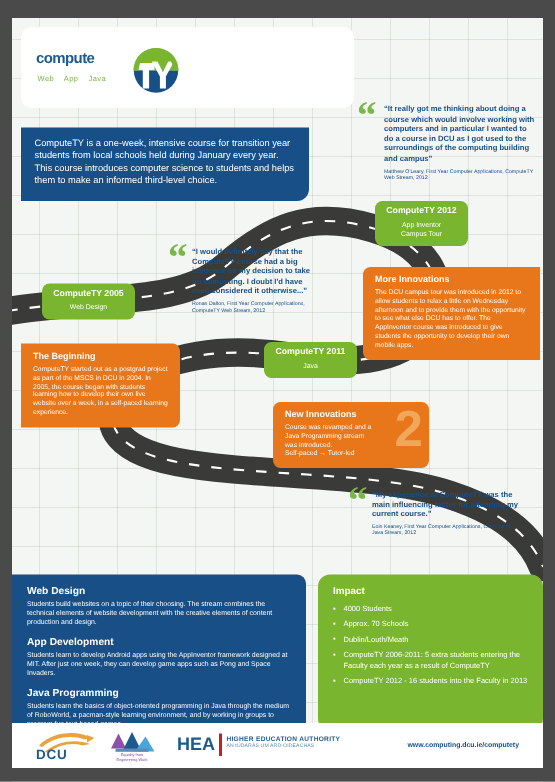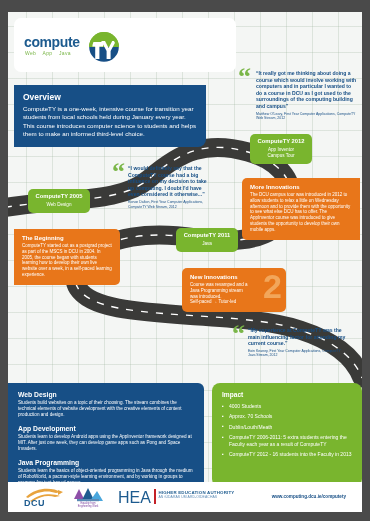--- a/index.html
+++ b/index.html
@@ -36,21 +36,21 @@
     width: 222px; height: 54px;
     background: #ffffff;
     border-radius: 7px;
   }
   #logo-wrap {
     position: absolute; left: 10px; top: 11px;
     width: 104px; height: 34px;
   }
   .logo-compute {
     position: absolute; left: 0; top: 5px;
-    font-size: 14px; font-weight: bold; color: #1d5b8f;
+    font-size: 10px; font-weight: bold; color: #1d5b8f;
     letter-spacing: -.4px;
   }
   .logo-sub {
     position: absolute; left: 1px; top: 21px;
     font-size: 5px; color: #7ab648; letter-spacing: .3px;
     white-space: nowrap;
   }
   .logo-sub span { margin-right: 5px; }
   #logo-mark {
     position: absolute; left: 62px; top: 0px;
@@ -167,21 +167,21 @@
   #dcu-text {
     position: absolute; left: 16px; top: 16px;
     font-size: 9px; font-weight: bold; color: #1d5b8f; letter-spacing: .5px;
   }
   #eq-logo { position: absolute; left: 62px; top: 3px; width: 36px; height: 25px; }
   #eq-text {
     position: absolute; left: 63px; top: 20px; font-size: 2.6px;
     color: #7a3f9d; line-height: 3.2px; text-align: center; width: 34px;
   }
   #hea-wrap { position: absolute; left: 110px; top: 7px; height: 17px; }
-  #hea-word { font-size: 16px; font-weight: normal; color: #1d5b8f; float: left; }
+  #hea-word { font-size: 12px; font-weight: bold; color: #1d5b8f; float: left; }
   #hea-bar {
     float: left; width: 1.6px; height: 15px; background: #c42127; margin: 0 3px;
   }
   #hea-lines { float: left; padding-top: 1px; }
   #hea-l1 { font-size: 4.4px; font-weight: bold; color: #1d5b8f; letter-spacing: .2px; }
   #hea-l2 { font-size: 3.4px; color: #5a8ab5; letter-spacing: .1px; }
   #footer-url {
     position: absolute; right: 16px; top: 12px;
     font-size: 4.6px; font-weight: bold; color: #174f86;
   }
@@ -230,21 +230,20 @@
         <rect x="9.2" y="13" width="4.2" height="17" fill="#ffffff"></rect>
         <path d="M19 12 L22.6 19 L26.2 12 L30 12 L24.6 22 L24.6 30 L20.6 30 L20.6 22 L15.2 12 Z" fill="#ffffff"></path>
         <path d="M3 18 A15 15 0 0 1 33 18 L29.6 18 A11.6 11.6 0 0 0 6.4 18 Z" fill="#79b52e"></path>
       </svg>
     </div>
     <div id="head-title">
     </div>
   </div>
 
   <div id="overview">
-    <h2>Overview</h2>
     <p>ComputeTY is a one-week, intensive course for transition year students from local schools held during January every year. This course introduces computer science to students and helps them to make an informed third-level choice.</p>
   </div>
 
   <div class="quote" id="quote-top">
     <span class="qmark">“</span>
     <div class="qtext">“It really got me thinking about doing a course which would involve working with computers and in particular I wanted to do a course in DCU as I got used to the surroundings of the computing building and campus”</div>
     <div class="qattr">Matthew O'Leary, First Year Computer Applications, ComputeTY Web Stream, 2012</div>
   </div>
 
   <div class="quote" id="quote-mid">

